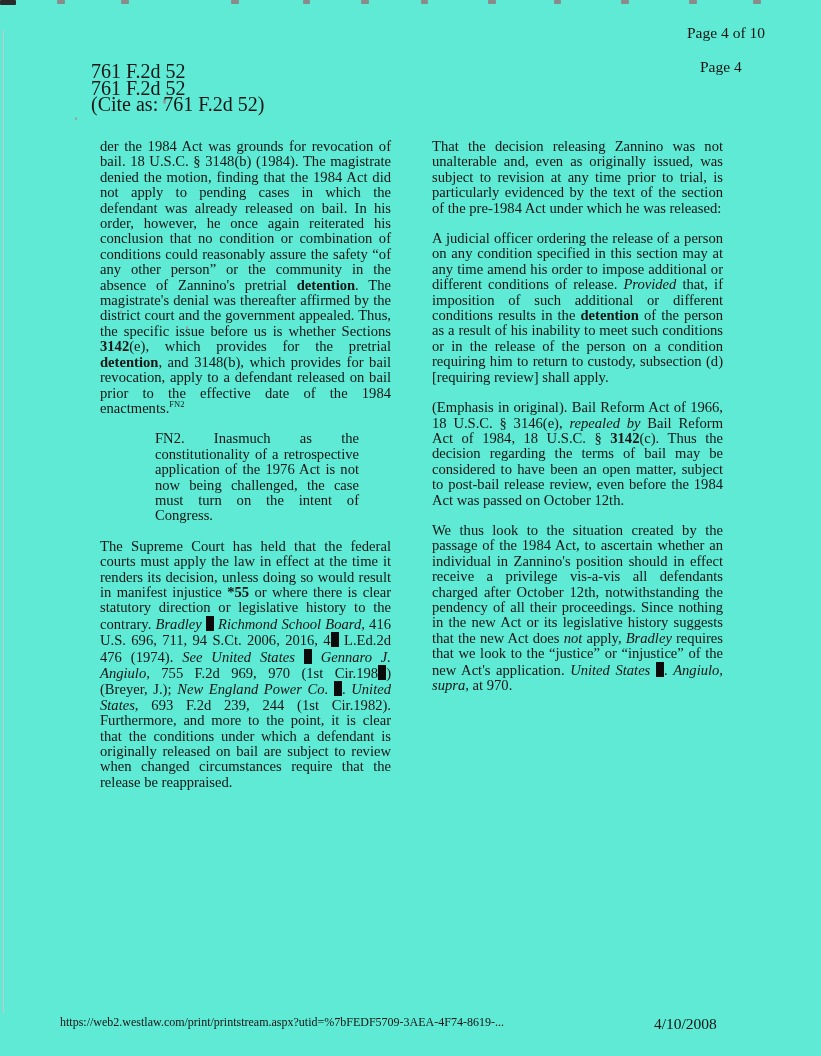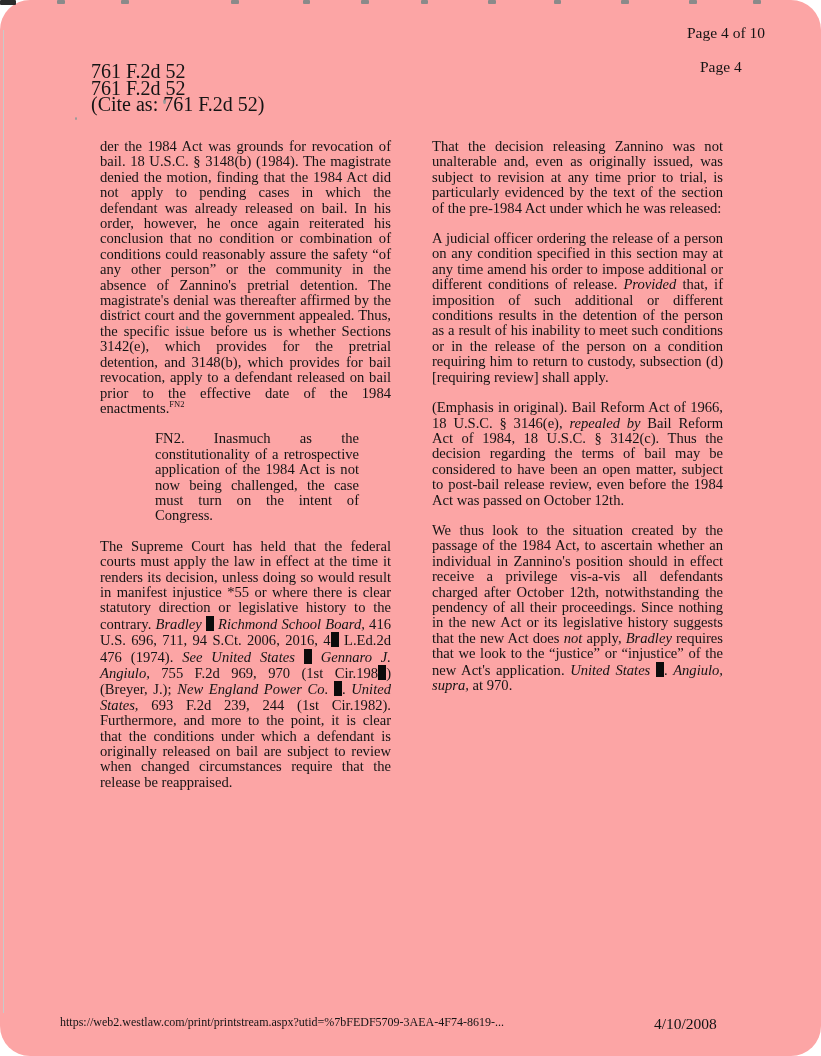--- a/index.html
+++ b/index.html
@@ -1,39 +1,39 @@
 <!DOCTYPE html>
 <html><head>
 <meta charset="utf-8">
 <style>
   html,body{margin:0;padding:0;}
   body{
     width:821px;height:1056px;background:#ffffff;position:relative;
     font-family:"Liberation Serif", serif;color:#141414;
     -webkit-font-smoothing:antialiased;overflow:hidden;
   }
-  .page{position:absolute;inset:0;background:#fca5a5;border-radius:30px;}
+  .page{position:absolute;inset:0;background:#5eead4;}
 
   
   .edge-tick{position:absolute;top:0;height:4px;background:#8a8a8a;border-radius:1px;}
   .edge-tick.dark{background:#2b2b2b;height:5px;}
   .left-line{position:absolute;left:3px;top:30px;width:1px;height:983px;background:#c9c9c9;}
   .speck{position:absolute;background:#9a9a9a;border-radius:50%;}
 
   .hdr-indicator{position:absolute;left:687px;top:24px;font-size:15.5px;}
   .cite-block{position:absolute;left:91px;top:63px;font-size:20px;line-height:16.5px;}
   .cite-as{font-weight:normal;}
   .hdr-pageno{position:absolute;left:700px;top:58px;font-size:15.5px;}
 
   .col{position:absolute;top:139px;width:291px;font-size:14.6px;line-height:15.4px;text-align:justify;}
   .col-left{left:100px;}
   .col-right{left:432px;}
   .para{margin:0 0 15px 0;}
   .footnote{margin:0 32px 15px 55px;}
-  .b{font-weight:normal;}
+  .b{font-weight:bold;}
   .i{font-style:italic;}
   .sup{vertical-align:super;font-size:8.5px;line-height:0;}
   .redact{display:inline-block;width:8px;height:15px;background:#0b0b0b;vertical-align:-2px;}
 
   .footer-line{position:absolute;top:916px;left:0;width:100%;text-align:center;font-size:15.5px;}
   .print-url{position:absolute;left:60px;top:1015px;font-size:12px;}
   .print-date{position:absolute;left:654px;top:1015px;font-size:15.5px;}
 </style>
 </head>
 <body>
@@ -65,21 +65,21 @@
   <div class="cite-block">
     <div>761 F.2d 52</div>
     <div>761 F.2d 52</div>
     <div class="cite-as">(Cite as: 761 F.2d 52)</div>
   </div>
 
   <div class="hdr-pageno">Page 4</div>
 
   <div class="col col-left">
       <p class="para"><span>der the 1984 Act was grounds for revocation of bail. 18 U.S.C. § 3148(b) (1984). The magistrate denied the motion, finding that the 1984 Act did not apply to pending cases in which the defendant was already released on bail. In his order, however, he once again reiterated his conclusion that no condition or combination of conditions could reasonably assure the safety “of any other person” or the community in the absence of Zannino's pretrial </span><span class="b">detention</span><span>. The magistrate's denial was thereafter affirmed by the district court and the government appealed. Thus, the specific issue before us is whether Sections </span><span class="b">3142</span><span>(e), which provides for the pretrial </span><span class="b">detention</span><span>, and 3148(b), which provides for bail revocation, apply to a defendant released on bail prior to the effective date of the 1984 enactments.</span><span class="sup">FN2</span></p>
-      <p class="footnote"><span>FN2. Inasmuch as the constitutionality of a retrospective application of the 1984 Act is not now being challenged, the case must turn on the intent of Congress.</span></p>
+      <p class="footnote"><span>FN2. Inasmuch as the constitutionality of a retrospective application of the 1976 Act is not now being challenged, the case must turn on the intent of Congress.</span></p>
       <p class="para"><span>The Supreme Court has held that the federal courts must apply the law in effect at the time it renders its decision, unless doing so would result in manifest injustice </span><span class="b">*55</span><span> or where there is clear statutory direction or legislative history to the contrary. </span><span class="i">Bradley</span><span> </span><span class="redact"></span><span> </span><span class="i">Richmond School Board,</span><span> 416 U.S. 696, 711, 94 S.Ct. 2006, 2016, 4</span><span class="redact"></span><span> L.Ed.2d 476 (1974). </span><span class="i">See United States</span><span> </span><span class="redact"></span><span> </span><span class="i">Gennaro J. Angiulo,</span><span> 755 F.2d 969, 970 (1st Cir.198</span><span class="redact"></span><span>) (Breyer, J.); </span><span class="i">New England Power Co.</span><span> </span><span class="redact"></span><span>. </span><span class="i">United States,</span><span> 693 F.2d 239, 244 (1st Cir.1982). Furthermore, and more to the point, it is clear that the conditions under which a defendant is originally released on bail are subject to review when changed circumstances require that the release be reappraised.</span></p>
     </div>
   <div class="col col-right">
       <p class="para"><span>That the decision releasing Zannino was not unalterable and, even as originally issued, was subject to revision at any time prior to trial, is particularly evidenced by the text of the section of the pre-1984 Act under which he was released:</span></p>
       <p class="para"><span>A judicial officer ordering the release of a person on any condition specified in this section may at any time amend his order to impose additional or different conditions of release. </span><span class="i">Provided</span><span> that, if imposition of such additional or different conditions results in the </span><span class="b">detention</span><span> of the person as a result of his inability to meet such conditions or in the release of the person on a condition requiring him to return to custody, subsection (d) [requiring review] shall apply.</span></p>
       <p class="para"><span>(Emphasis in original). Bail Reform Act of 1966, 18 U.S.C. § 3146(e), </span><span class="i">repealed by</span><span> Bail Reform Act of 1984, 18 U.S.C. § </span><span class="b">3142</span><span>(c). Thus the decision regarding the terms of bail may be considered to have been an open matter, subject to post-bail release review, even before the 1984 Act was passed on October 12th.</span></p>
       <p class="para"><span>We thus look to the situation created by the passage of the 1984 Act, to ascertain whether an individual in Zannino's position should in effect receive a privilege vis-a-vis all defendants charged after October 12th, notwithstanding the pendency of all their proceedings. Since nothing in the new Act or its legislative history suggests that the new Act does </span><span class="i">not</span><span> apply, </span><span class="i">Bradley</span><span> requires that we look to the “justice” or “injustice” of the new Act's application. </span><span class="i">United States</span><span> </span><span class="redact"></span><span>. </span><span class="i">Angiulo, supra,</span><span> at 970.</span></p>
     </div>
 
   <div class="print-url">https://web2.westlaw.com/print/printstream.aspx?utid=%7bFEDF5709-3AEA-4F74-8619-...</div>

